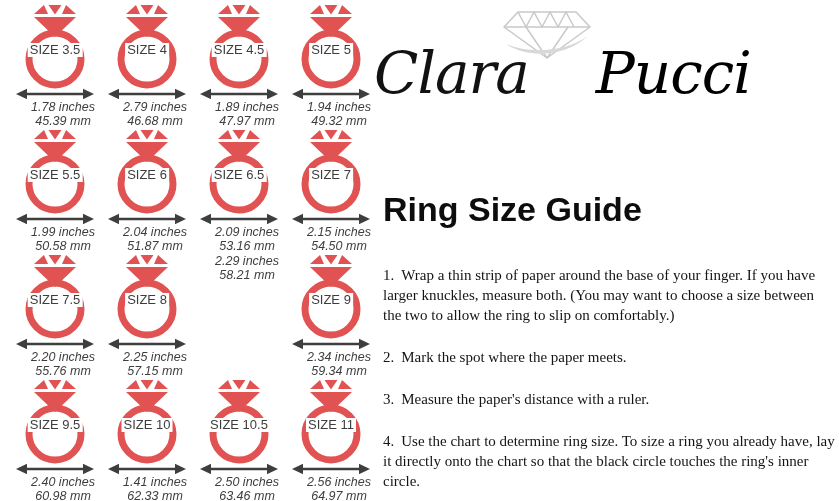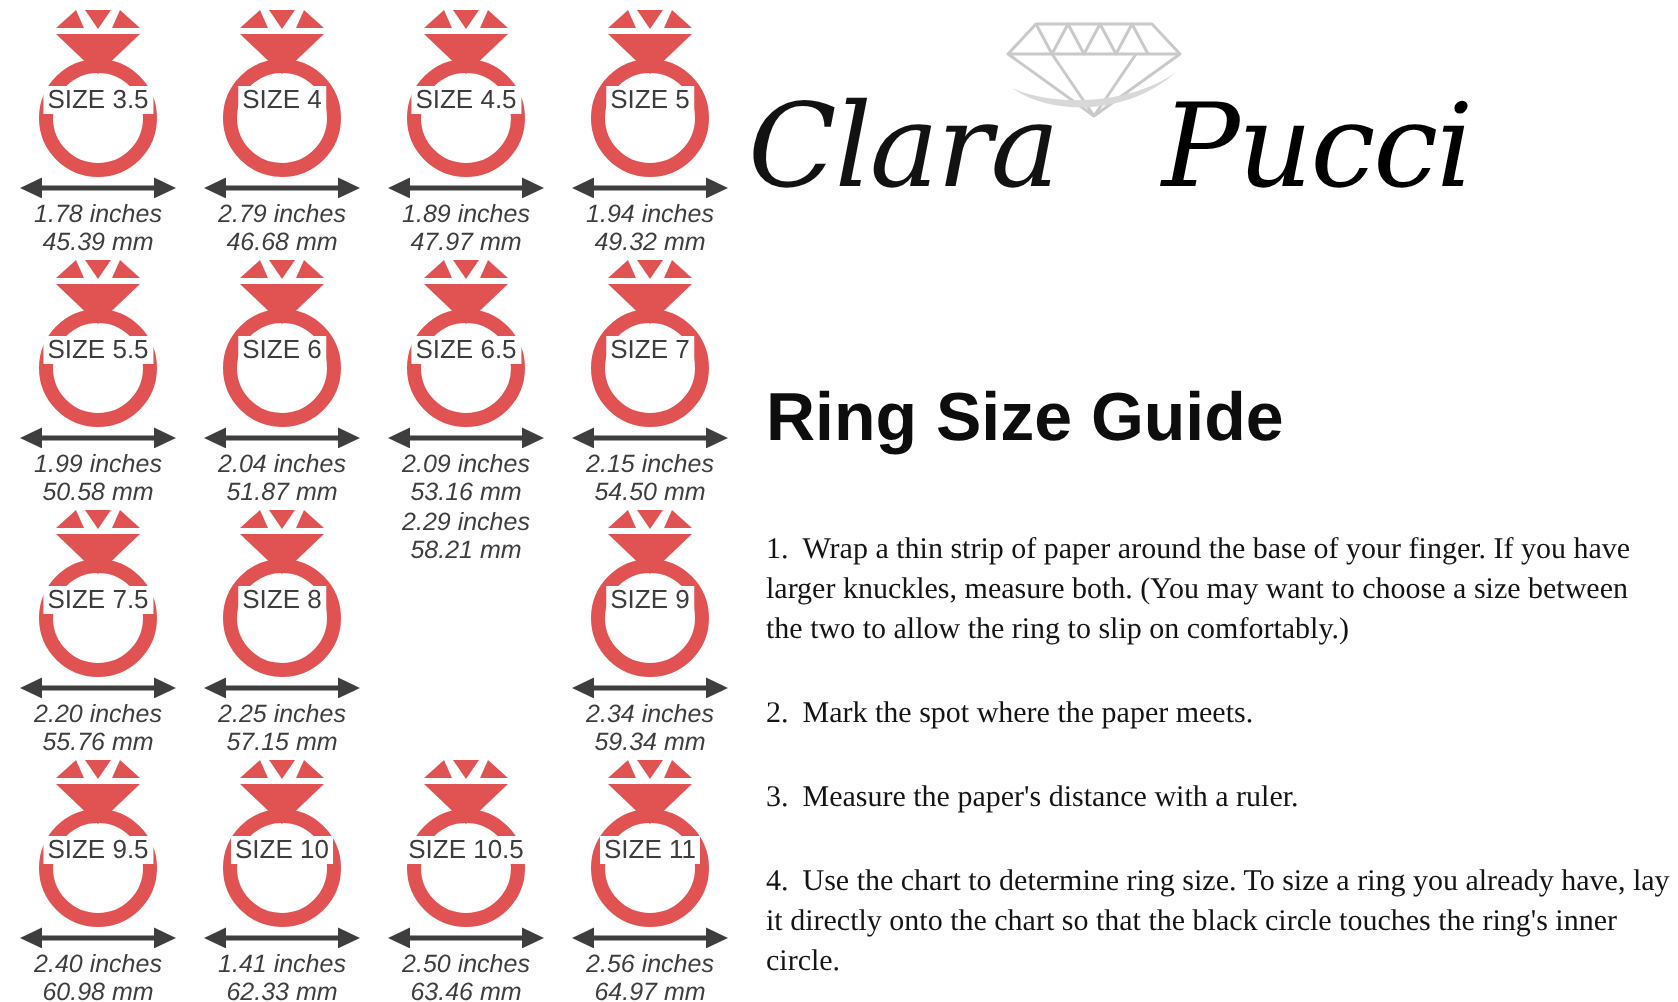--- a/index.html
+++ b/index.html
@@ -6,38 +6,38 @@
   .page{
     position:relative;width:839px;height:501px;background:#ffffff;overflow:hidden;
     font-family:"Liberation Sans",sans-serif;
   }
   
   .ring-grid{
     position:absolute;left:3px;top:3px;
     display:grid;grid-template-columns:repeat(4,92px);grid-auto-rows:125px;
   }
   .ring-cell{
-    margin:0;display:flex;flex-direction:column;align-items:center;
+    margin:0;display:flex;flex-direction:column;align-items:flex-end;
   }
   .ring-figure{position:relative;width:80px;height:96px;}
   .ring-figure svg{display:block;}
   .ring-label{
     position:absolute;top:40px;left:50%;transform:translateX(-50%);
     background:#ffffff;color:#3d3d3d;font-size:13px;line-height:14px;
     padding:0 2px;white-space:nowrap;
   }
   .measure{
     margin-top:1px;text-align:center;color:#3e3e3e;
     font-size:12.5px;line-height:14px;font-style:italic;
   }
   .measure span{display:block;}
   
   .logo{
     position:absolute;left:374px;top:6px;width:462px;height:96px;
-    display:flex;align-items:flex-end;
+    display:flex;align-items:flex-end;gap:15px;
   }
   .logo-word{
     font-family:"DejaVu Serif",serif;font-style:italic;font-size:58px;
     line-height:1;letter-spacing:-1px;
   }
   .logo-word.first{color:#121212;}
   .logo-word.second{color:#000000;margin-left:52px;}
   .logo-diamond{position:absolute;left:122px;top:0;}
   
   .guide-title{

